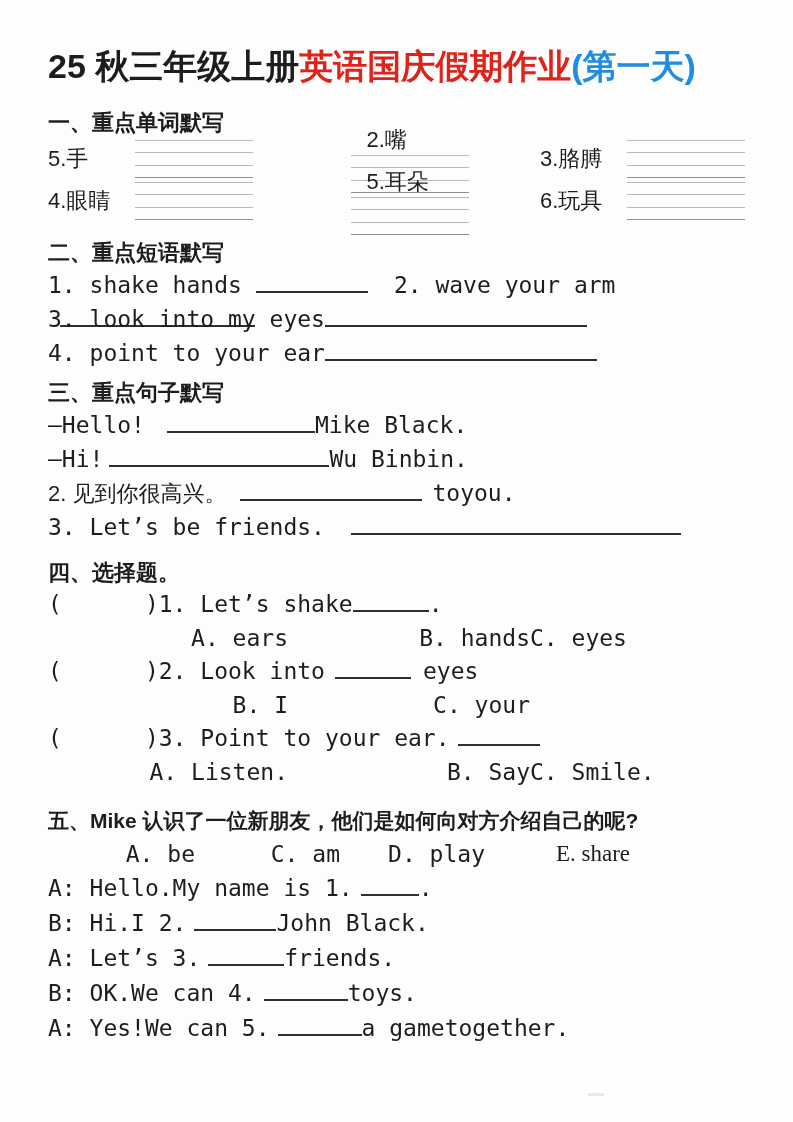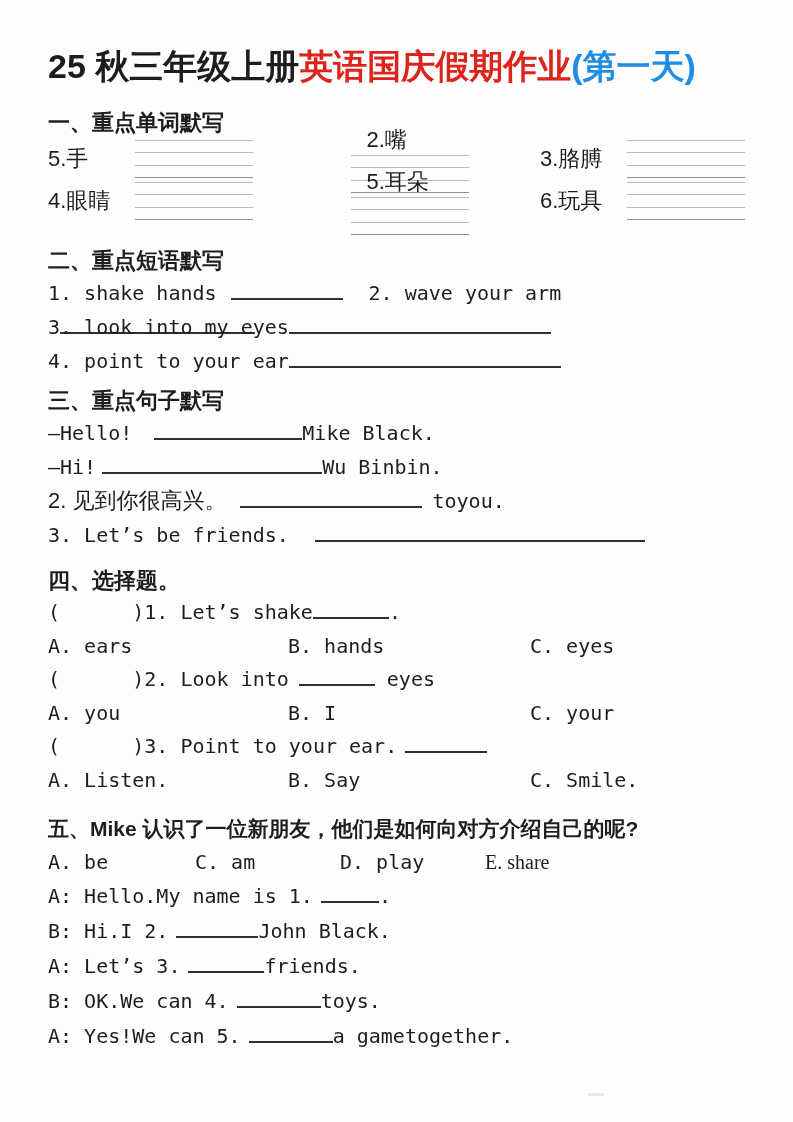--- a/index.html
+++ b/index.html
@@ -8,26 +8,26 @@
     padding:44px 48px 0 48px;background:#fdfdfd;overflow:hidden;
     font-family:"Liberation Sans",sans-serif;color:#1d1d1d;
   }
   
   .title{font-size:34px;font-weight:bold;line-height:44px;margin:0 0 20px 0;white-space:nowrap;letter-spacing:0px;}
   .t-red{color:#de231b;}
   .t-blue{color:#1e8de2;}
   
   .sec{font-size:22px;font-weight:bold;line-height:30px;margin:0;white-space:pre;}
   #s1h{margin-top:6px;}
-  #s2h{margin-top:24px;}
+  #s2h{margin-top:16px;}
   #s3h{margin-top:8px;}
   #s4h{margin-top:14px;}
   #s5h{margin-top:16px;font-size:21px;line-height:32px;}
   
-  .en{font-family:"DejaVu Sans Mono","Liberation Mono",monospace;font-size:20px;white-space:pre;}
+  .en{font-family:"DejaVu Sans Mono","Liberation Mono",monospace;font-size:23px;white-space:pre;text-align:right;}
   .cn{font-size:22px;white-space:pre;}
   .line{height:34px;line-height:34px;}
   .line-s4{height:33px;line-height:33px;}
   .line-d{height:35px;line-height:35px;}
   
   .blank{display:inline-block;height:16px;border-bottom:2px solid #2f2f2f;}
   .blank.cnb{height:18px;}
   
   .row3{display:flex;height:34px;line-height:34px;}
   .row3>span:nth-child(1){width:240px;}
@@ -133,21 +133,20 @@
 
   <h2 class="sec" id="s4h">四、选择题。</h2>
   <div class="line-s4"><span class="en">(      )1. Let’s shake</span><span class="blank" style="width:76px"></span><span class="en">.</span></div>
   <div class="row3">
       <span class="en">A. ears</span>
       <span class="en">B. hands</span>
       <span class="en">C. eyes</span>
     </div>
   <div class="line-s4"><span class="en">(      )2. Look into</span><span class="blank ml10" style="width:76px"></span><span class="en ml12">eyes</span></div>
   <div class="row3">
-      <span class="en">A. you</span>
       <span class="en">B. I</span>
       <span class="en">C. your</span>
     </div>
   <div class="line-s4"><span class="en">(      )3. Point to your ear.</span><span class="blank ml8" style="width:82px"></span></div>
   <div class="row3">
       <span class="en">A. Listen.</span>
       <span class="en">B. Say</span>
       <span class="en">C. Smile.</span>
     </div>
 

